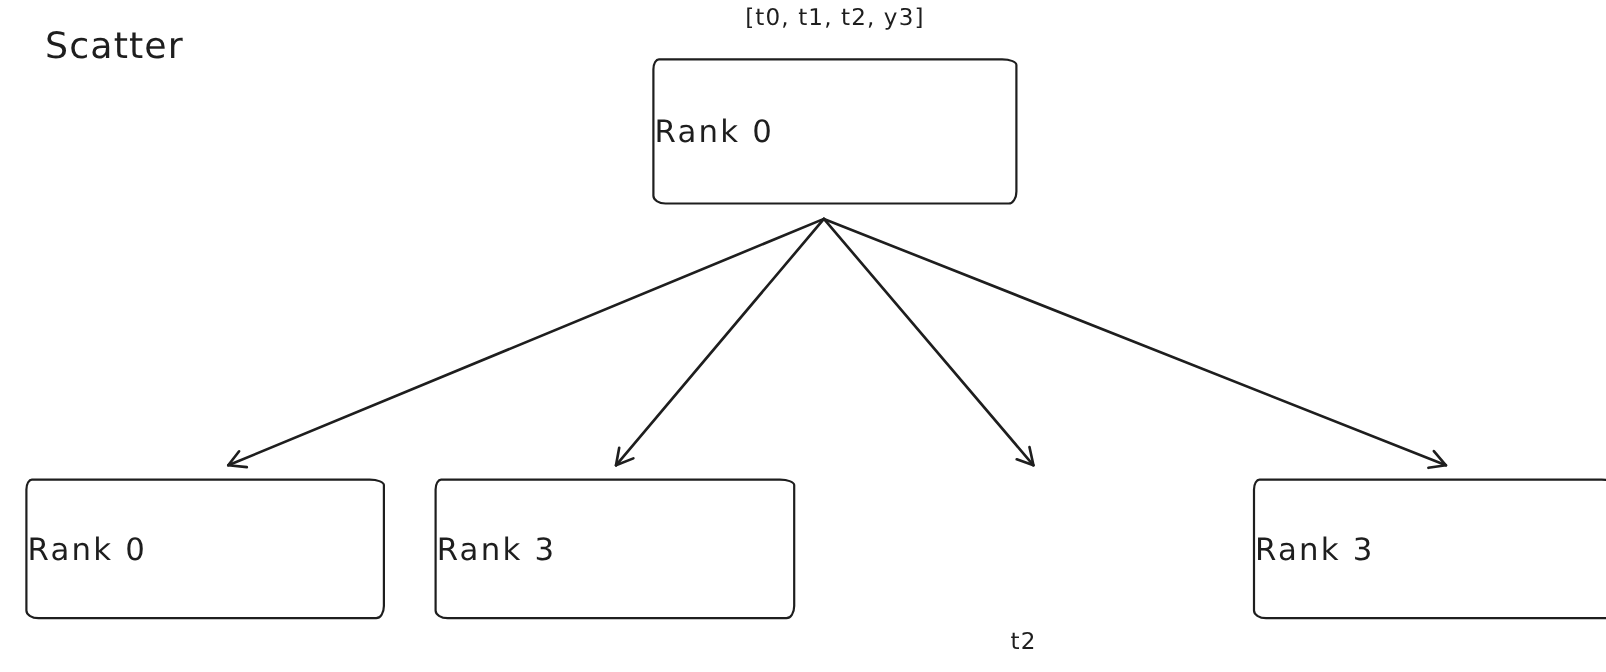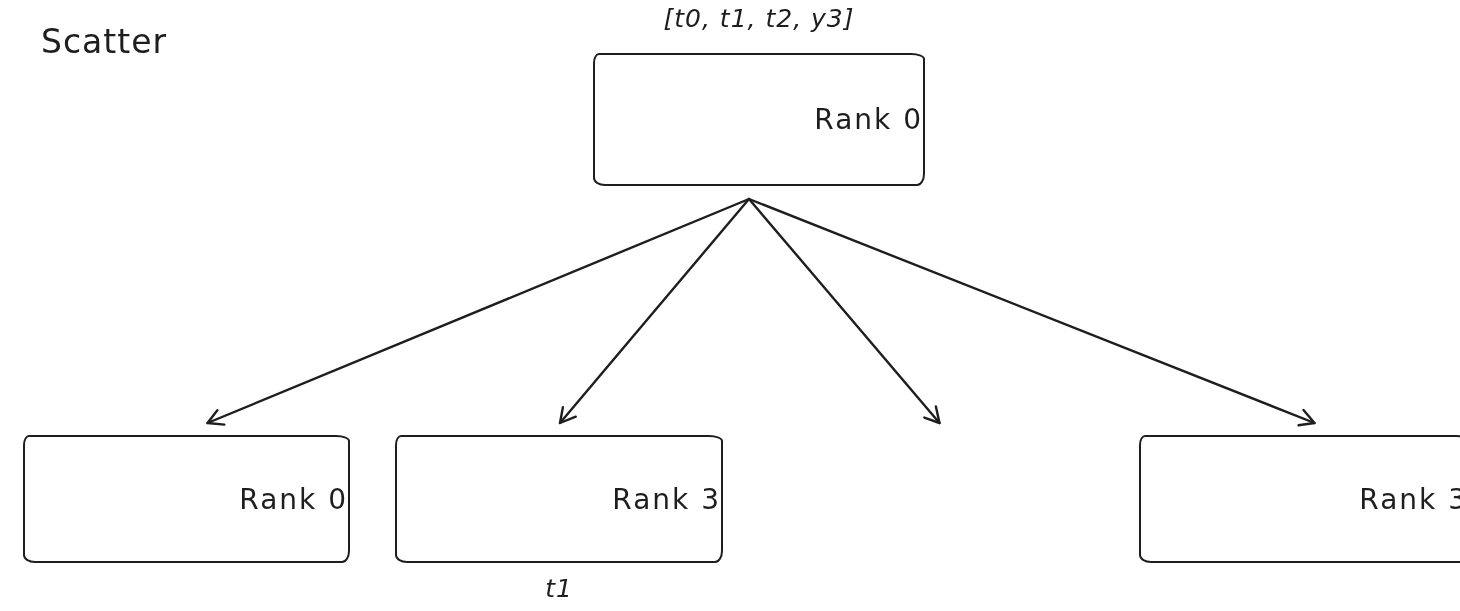--- a/index.html
+++ b/index.html
@@ -25,45 +25,44 @@
     font-weight: 500;
     letter-spacing: 1px;
     color: #1e1e1e;
   }
   .node {
     position: absolute;
     border: 2.4px solid #1e1e1e;
     background: #ffffff;
     display: flex;
     align-items: center;
-    justify-content: flex-end;
+    justify-content: flex-start;
     box-sizing: border-box;
     
     border-radius: 6px 14px 8px 12px / 10px 6px 12px 8px;
   }
   .node .node-label {
     font-size: 28px;
     font-weight: 500;
     letter-spacing: 2px;
     color: #1e1e1e;
     white-space: nowrap;
   }
   .node-root   { left: 578px;  top: 53px;  width: 332px; height: 133px; }
   .node-c0     { left: 8px;    top: 435px; width: 327px; height: 128px; }
   .node-c1     { left: 380px;  top: 435px; width: 328px; height: 128px; }
   .node-c2     { left: 753px;  top: 435px; width: 325px; height: 128px; }
   .node-c3     { left: 1124px; top: 435px; width: 331px; height: 128px; }
   .annotation {
     position: absolute;
     text-align: center;
-    font-size: 25px;
+    font-size: 21px;
     letter-spacing: 1px;
     color: #1e1e1e;
     white-space: nowrap;
-    font-style: italic;
   }
   .ann-root { left: 578px;  width: 332px; top: 4px;   }
   .ann-c0   { left: 8px;    width: 327px; top: 571px; }
   .ann-c1   { left: 380px;  width: 328px; top: 574px; }
   .ann-c2   { left: 753px;  width: 325px; top: 571px; }
   .ann-c3   { left: 1124px; width: 331px; top: 573px; }
   .arrows-layer {
     position: absolute;
     left: 0; top: 0;
     width: 1460px;
@@ -101,15 +100,15 @@
   <div class="node node-c0 child-node">
     <span class="node-label">Rank 0</span>
   </div>
   <div class="node node-c1 child-node">
     <span class="node-label">Rank 3</span>
   </div>
   <div class="node node-c3 child-node">
     <span class="node-label">Rank 3</span>
   </div>
 
-  <div class="annotation ann-c1">t1</div>
+  <div class="annotation ann-c2">t2</div>
 
 </div>
 
 </body></html>

